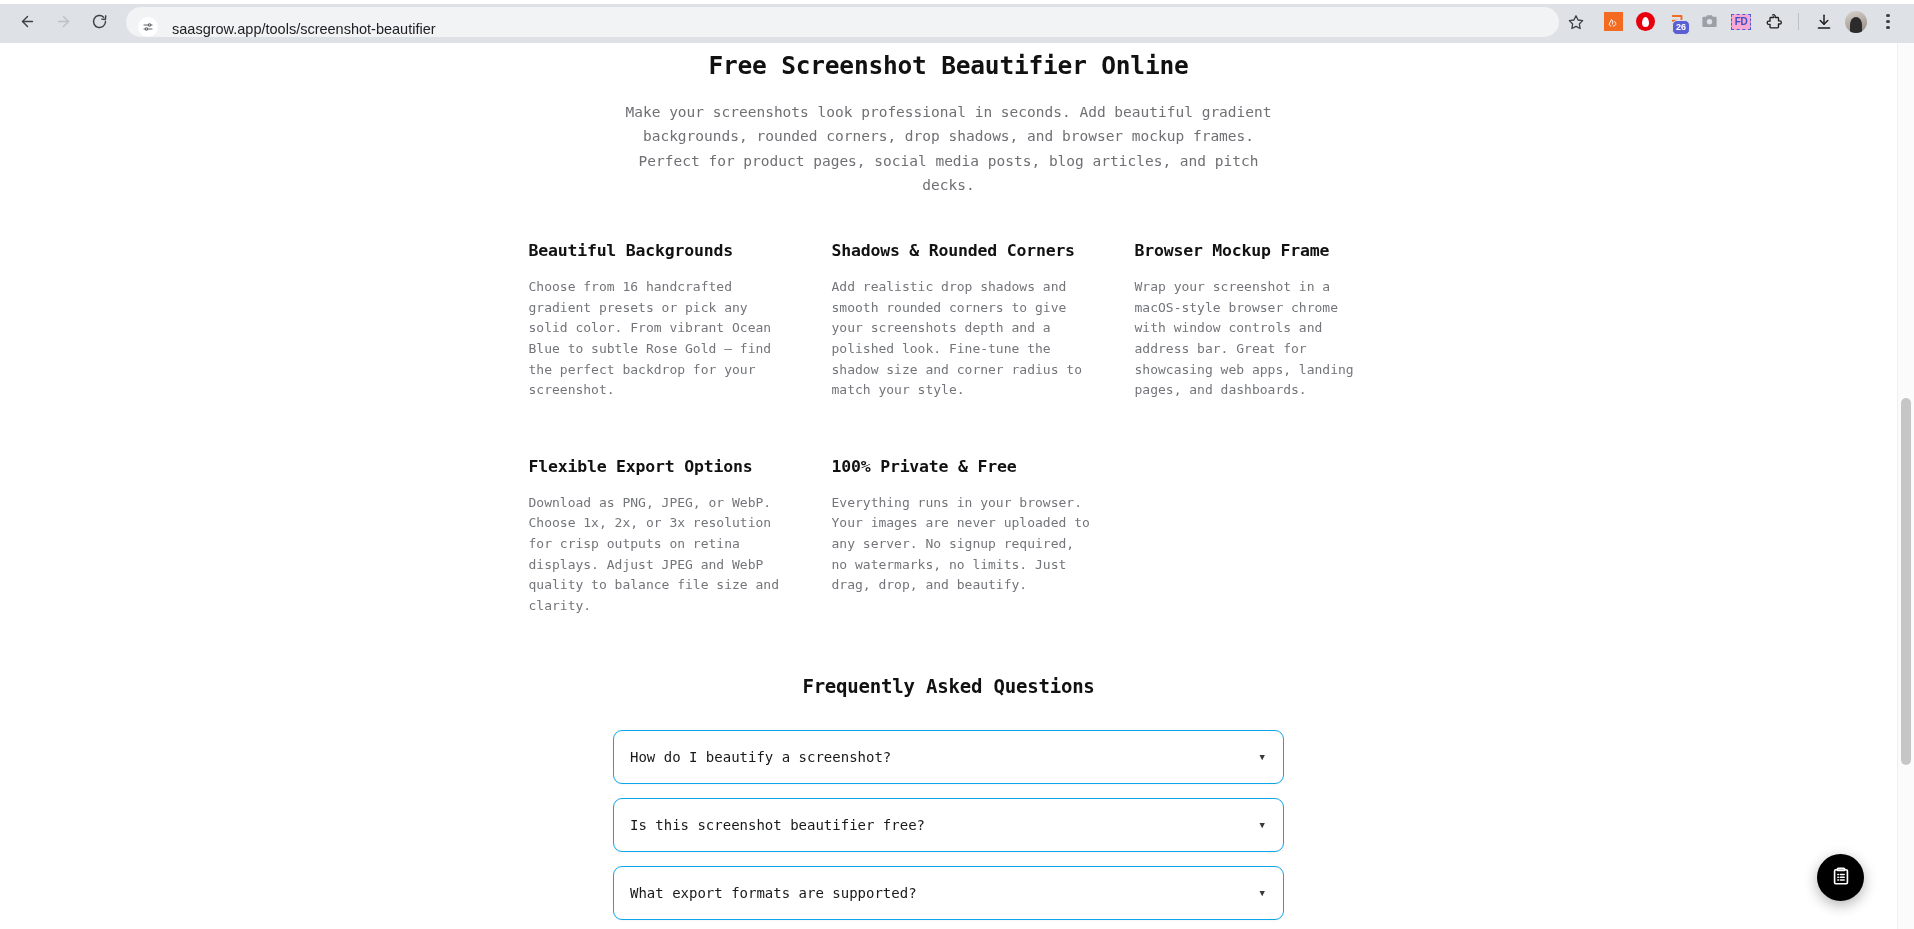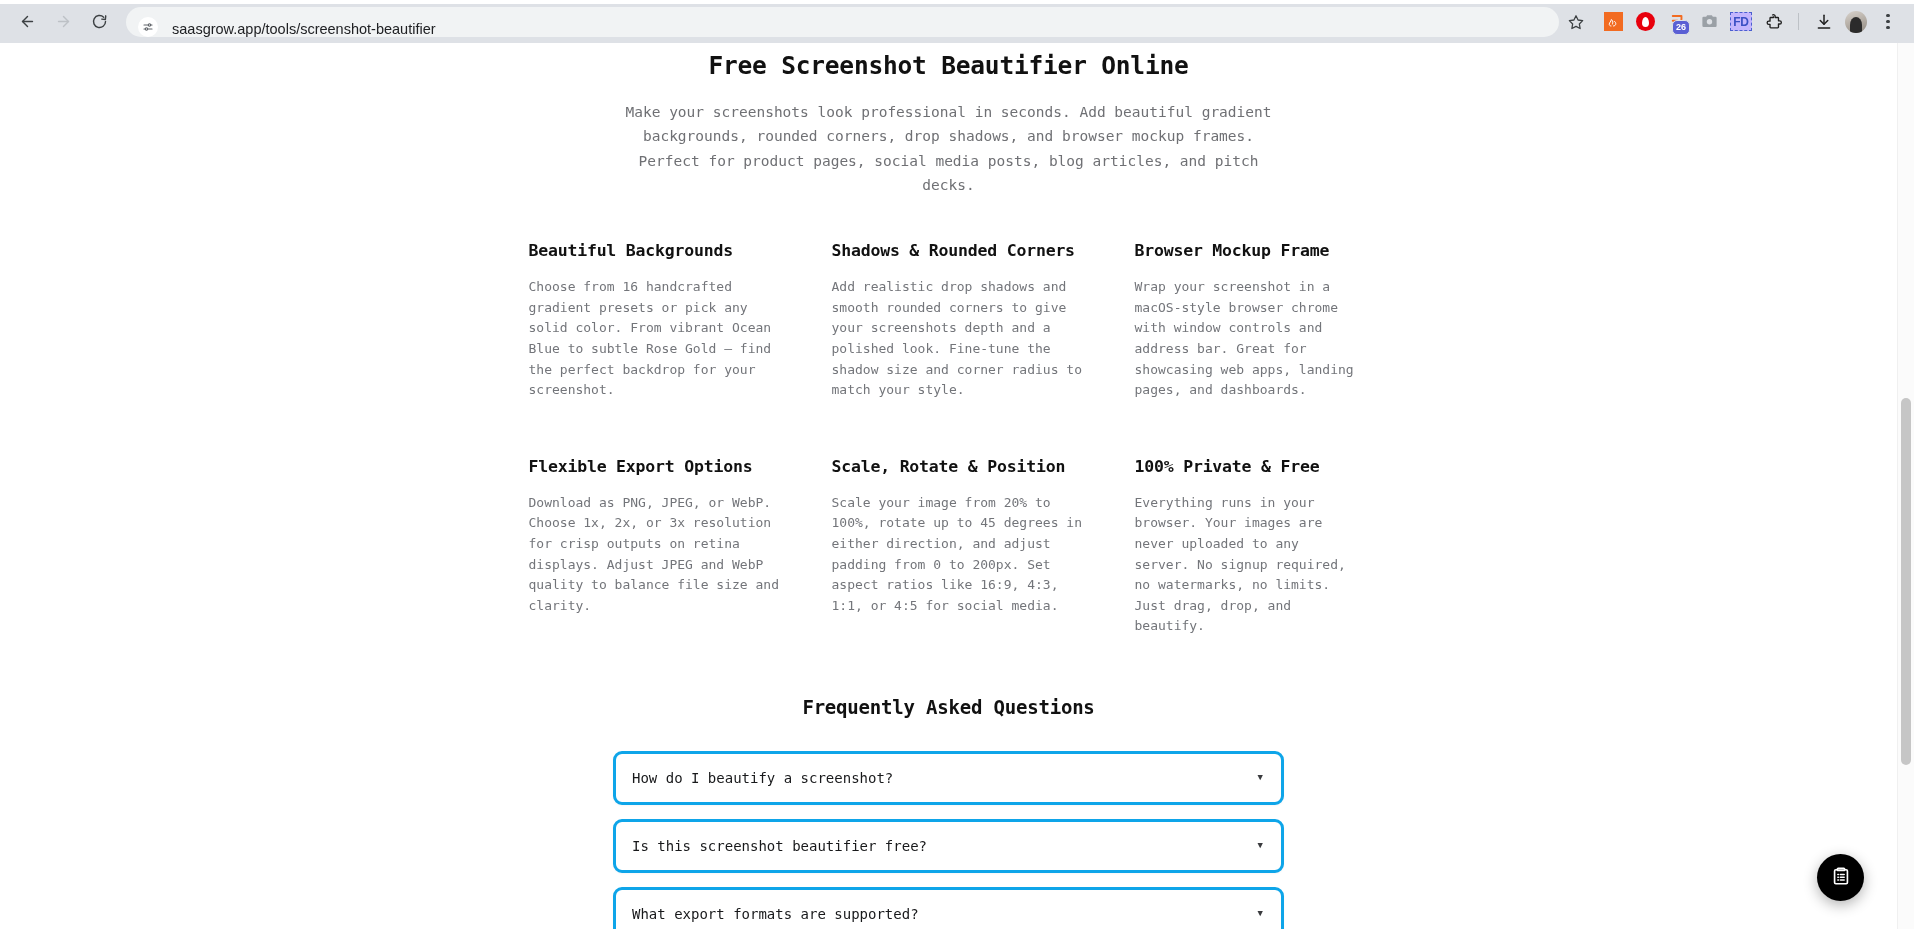--- a/index.html
+++ b/index.html
@@ -113,25 +113,25 @@
     font-weight: bold;
     line-height: 1;
     padding: 2px 3px;
     border-radius: 5px;
     border: 1.5px solid #dee1e6;
   }
   .fd-badge {
     border: 1.5px dashed #4a5fd0;
     color: #3b4fc4;
     font-family: "Liberation Sans", sans-serif;
-    font-size: 12px;
+    font-size: 10px;
     font-weight: bold;
     letter-spacing: -0.3px;
     padding: 1.5px 2.5px;
-    background: #c4b5fd;
+    background: #f9a8d4;
   }
   .tb-sep {
     width: 1px; height: 17px;
     background: #bdc1c6;
     margin: 0 7px;
     flex: 0 0 auto;
   }
   #avatar {
     width: 22px; height: 22px;
     border-radius: 50%;
@@ -221,21 +221,21 @@
   #faq-list {
     width: 671px;
     margin: 0 auto;
     margin-top: 33px;
     display: flex;
     flex-direction: column;
     gap: 14px;
   }
   .faq-item {
     height: 54px;
-    border: 3px solid #0ea5e9;
+    border: 1px solid #0ea5e9;
     border-radius: 9px;
     background: #ffffff;
     display: flex;
     align-items: center;
     justify-content: space-between;
     padding: 0 18px 0 16px;
     box-shadow: 0 1px 2px rgba(16,17,19,0.035);
   }
   .faq-q {
     font-size: 14px;
@@ -421,24 +421,20 @@
       <div class="feature-card">
         <div class="feature-title">Browser Mockup Frame</div>
         <div class="feature-desc">Wrap your screenshot in a macOS-style browser chrome with window controls and address bar. Great for showcasing web apps, landing pages, and dashboards.</div>
       </div>
 
       <div class="feature-card feature-row2">
         <div class="feature-title">Flexible Export Options</div>
         <div class="feature-desc">Download as PNG, JPEG, or WebP. Choose 1x, 2x, or 3x resolution for crisp outputs on retina displays. Adjust JPEG and WebP quality to balance file size and clarity.</div>
       </div>
 
-      <div class="feature-card feature-row2">
-        <div class="feature-title">Scale, Rotate &amp; Position</div>
-        <div class="feature-desc">Scale your image from 20% to 100%, rotate up to 45 degrees in either direction, and adjust padding from 0 to 200px. Set aspect ratios like 16:9, 4:3, 1:1, or 4:5 for social media.</div>
-      </div>
 
       <div class="feature-card feature-row2">
         <div class="feature-title">100% Private &amp; Free</div>
         <div class="feature-desc">Everything runs in your browser. Your images are never uploaded to any server. No signup required, no watermarks, no limits. Just drag, drop, and beautify.</div>
       </div>
 
     </div>
 
     <h2 id="faq-heading">Frequently Asked Questions</h2>
 

